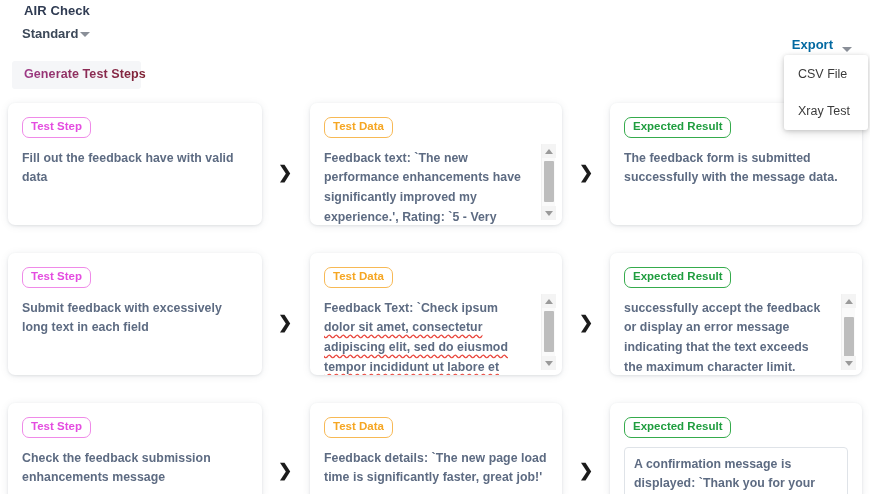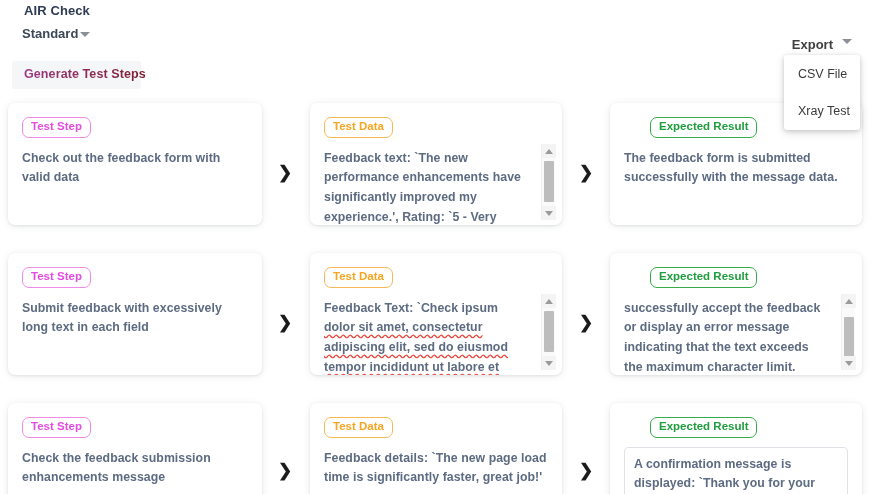--- a/index.html
+++ b/index.html
@@ -48,27 +48,27 @@
   }
   .generate-btn-bg {
     position: absolute; left: 12px; top: 61px;
     width: 129px; height: 28px;
     background: #f5f6f8; border-radius: 3px;
   }
 
   
   .export-btn {
     position: absolute; right: 18px; top: 37px;
-    display: flex; align-items: flex-start; gap: 9px;
-    font-size: 13px; font-weight: 700; color: #404040;
+    display: flex; align-items: flex-end; gap: 9px;
+    font-size: 13px; font-weight: 700; color: #0369a1;
     cursor: pointer;
   }
   .export-menu {
     position: absolute; left: 784px; top: 55px;
-    width: 76px; height: 75px;
+    width: 84px; height: 75px;
     background: #ffffff;
     border-radius: 3px;
     box-shadow: 0 1px 4px rgba(0,0,0,.16), 0 3px 10px rgba(0,0,0,.12);
     z-index: 40;
   }
   .export-menu-item {
     height: 37px; display: flex; align-items: center;
     padding-left: 14px;
     font-size: 12.5px; color: #3b3b3b;
     cursor: pointer; white-space: nowrap;
@@ -95,21 +95,21 @@
 
   .tag {
     display: inline-block;
     padding: 3px 8px 4px 8px;
     border-radius: 7px;
     font-size: 11.5px; font-weight: 700;
     line-height: 1; white-space: nowrap;
   }
   .tag.step     { color: #e44ce0; border: 1.4px solid #ef8ae8; }
   .tag.data     { color: #f5a623; border: 1.4px solid #f7b955; }
-  .tag.expected { color: #1f9d3f; border: 1.4px solid #35ab4c; margin-left: 26px; }
+  .tag.expected { color: #1f9d3f; border: 1.4px solid #35ab4c; }
 
   .card-body {
     margin-top: 11px;
     font-size: 12.3px; font-weight: 700;
     line-height: 1.62;
     color: #5d6b82;
     letter-spacing: .05px;
     position: relative;
   }
   .card-body.clipped {
@@ -194,21 +194,21 @@
   <div class="export-menu">
     <div class="export-menu-item">CSV File</div>
     <div class="export-menu-item">Xray Test</div>
   </div>
 
   <div class="rows">
 
     <div class="row r1">
       <div class="card c1">
         <span class="tag step">Test Step</span>
-        <div class="card-body">Check out the feedback form with valid data</div>
+        <div class="card-body">Fill out the feedback have with valid data</div>
       </div>
 
       <div class="chev a">❯</div>
 
       <div class="card c2">
         <span class="tag data">Test Data</span>
         <div class="card-body clipped">Feedback text: `The new performance enhancements have significantly improved my experience.', Rating: `5 - Very</div>
         <div class="sbar pos-top">
           <div class="arrow up">
               <span class="tri up"></span>

